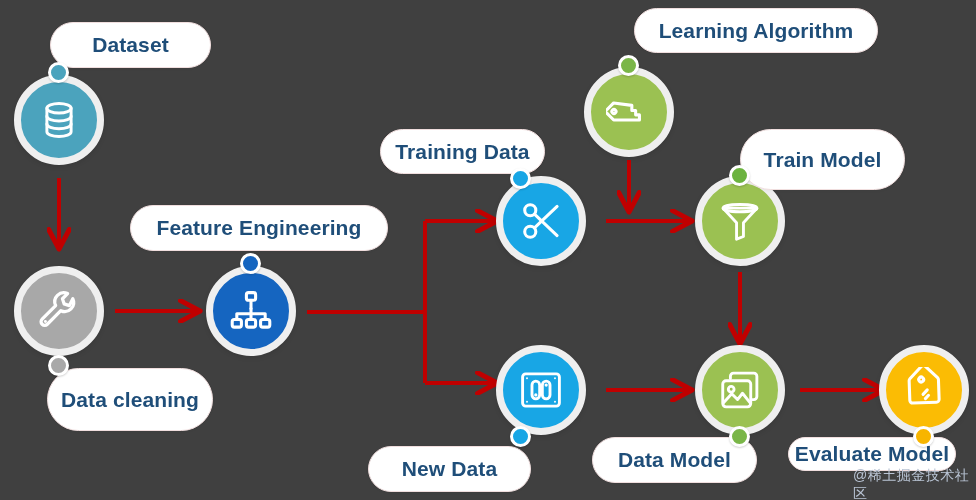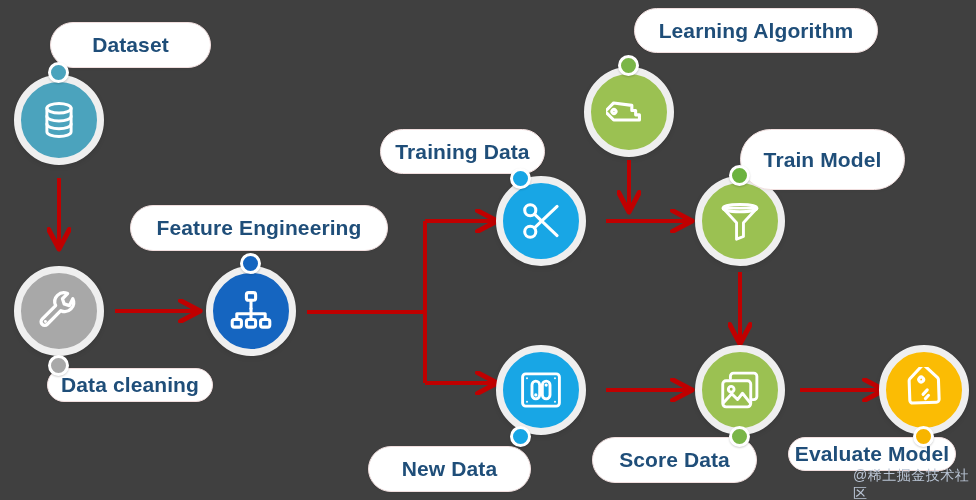--- a/index.html
+++ b/index.html
@@ -117,21 +117,21 @@
 
     <line x1="606" y1="390" x2="688" y2="390" stroke="#c00000" stroke-width="4" marker-end="url(#ah)"></line>
 
     <line x1="800" y1="390" x2="880" y2="390" stroke="#c00000" stroke-width="4" marker-end="url(#ah)"></line>
   </svg>
 
   <div class="pill" style="left:50px; top:22px; width:161px; height:46px;">
     <span>Dataset</span>
   </div>
 
-  <div class="pill" style="left:47px; top:368px; width:166px; height:34px;justify-content:center;">
+  <div class="pill" style="left:47px; top:368px; width:166px; height:63px;justify-content:center;">
     <span>Data cleaning</span>
   </div>
 
   <div class="pill" style="left:130px; top:205px; width:258px; height:46px;text-align:right;">
     <span>Feature Engineering</span>
   </div>
 
   <div class="pill" style="left:380px; top:129px; width:165px; height:45px;">
     <span>Training Data</span>
   </div>
@@ -142,21 +142,21 @@
 
   <div class="pill" style="left:634px; top:8px; width:244px; height:45px;align-items:center;">
     <span>Learning Algorithm</span>
   </div>
 
   <div class="pill" style="left:740px; top:129px; width:165px; height:61px;">
     <span>Train Model</span>
   </div>
 
   <div class="pill" style="left:592px; top:437px; width:165px; height:46px;">
-    <span>Score Data</span>
+    <span>Data Model</span>
   </div>
 
   <div class="pill" style="left:788px; top:437px; width:168px; height:34px;">
     <span>Evaluate Model</span>
   </div>
 
   <div class="node" style="left:14px; top:75px; background:#4ba3bd;">
     <svg width="44" height="44" viewBox="0 0 24 24" fill="none" stroke="#ffffff" stroke-width="1.6" stroke-linecap="round" stroke-linejoin="round">
       <ellipse cx="12" cy="5.6" rx="6.6" ry="2.6"></ellipse>
       <path d="M5.4 5.6 v12.8 c0 1.44 2.95 2.6 6.6 2.6 s6.6 -1.16 6.6 -2.6 V5.6"></path>

